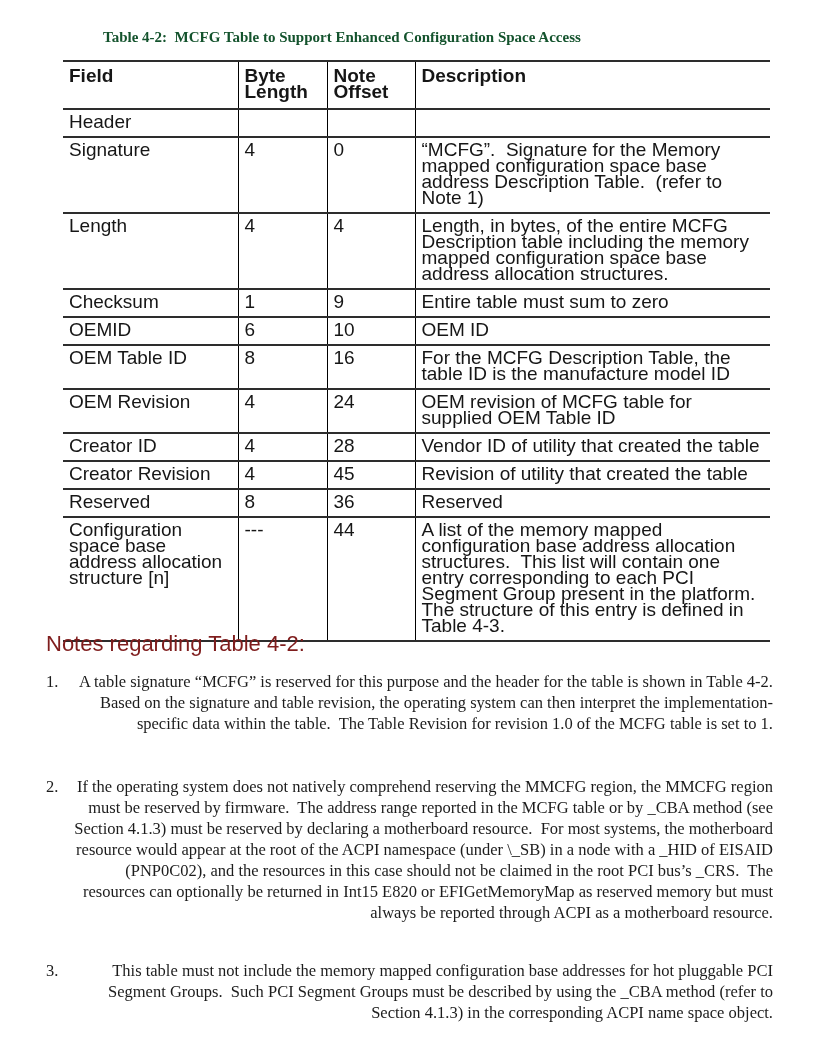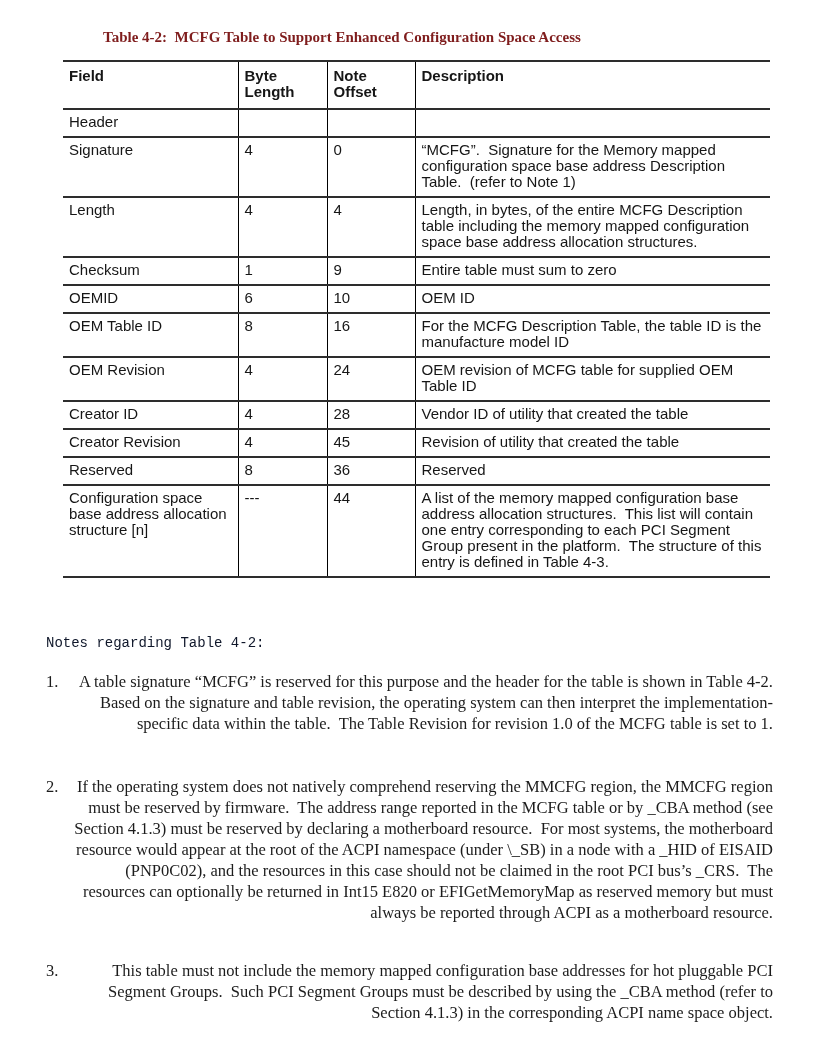--- a/index.html
+++ b/index.html
@@ -16,34 +16,34 @@
   
   .page-title {
     position: absolute;
     left: 103px;
     top: 28px;
     font-family: "Liberation Serif", serif;
     font-weight: bold;
     font-size: 15px;
     line-height: 19px;
     white-space: pre;
-    color: #7f1d1d;
+    color: #14532d;
   }
 
   
   table.spec-table {
     position: absolute;
     left: 63px;
     top: 60px;
     width: 707px;
     border-collapse: collapse;
     table-layout: fixed;
     border-top: 2px solid #2d2d2d;
     border-bottom: 2px solid #2d2d2d;
-    font-size: 15px;
+    font-size: 19px;
     line-height: 16px;
   }
   .spec-table col.c0 { width: 175px; }
   .spec-table col.c1 { width: 89px; }
   .spec-table col.c2 { width: 88px; }
   .spec-table col.c3 { width: 355px; }
 
   .spec-table th, .spec-table td {
     vertical-align: top;
     text-align: left;
@@ -58,24 +58,24 @@
   }
   .sep { border-right: 1px solid #000; }
   .num { text-align: center; padding-left: 2px; padding-right: 2px; }
   .indent { padding-left: 25px; }
   .desc { padding-left: 10px; white-space: pre-wrap; }
 
   
   .notes-heading {
     position: absolute;
     left: 46px;
-    font-family: Liberation Mono, monospace;
-    font-size: 14px;
+    font-family: Liberation Sans, sans-serif;
+    font-size: 22px;
     line-height: 21px;
-    color: #0f172a;
+    color: #7f1d1d;
   }
   .note {
     position: absolute;
     left: 46px;
     width: 727px;
     font-family: "Liberation Serif", serif;
     font-size: 16.5px;
     line-height: 21px;
     color: #1c1c1c;
   }

